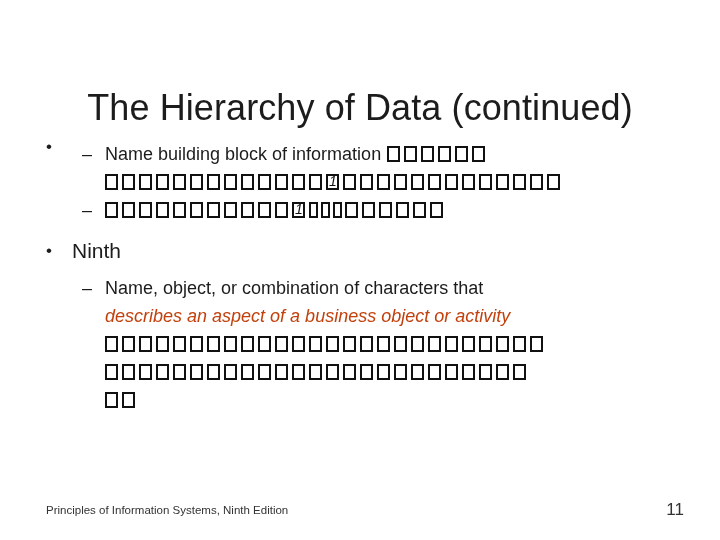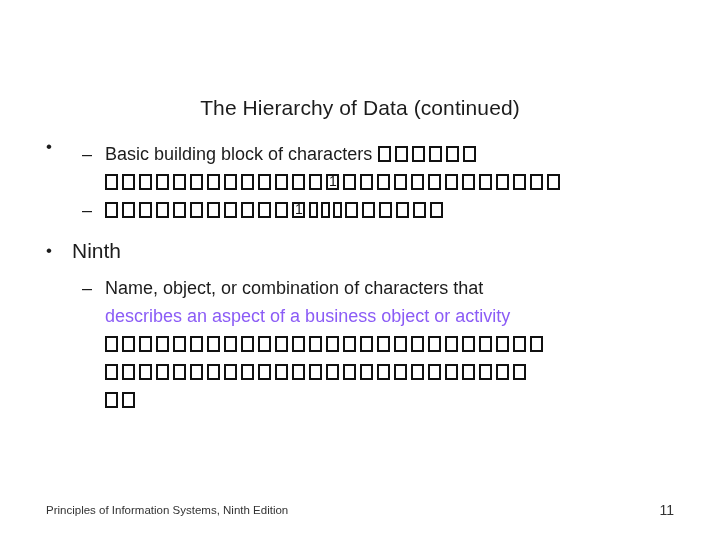--- a/index.html
+++ b/index.html
@@ -24,21 +24,21 @@
     box-sizing: border-box;
   }
 
   
   .slide-title {
     position: absolute;
     left: 0;
     top: 55px;
     width: 720px;
     text-align: center;
-    font-size: 21px;
+    font-size: 36px;
     line-height: 34px;
     font-weight: normal;
     color: #1c1c1c;
     letter-spacing: 0.1px;
     white-space: nowrap;
     margin-top: 36px;
   }
 
   
   .body-block {
@@ -85,22 +85,23 @@
     line-height: 28px;
     color: #1c1c1c;
   }
 
   
   .lvl2cont {
     position: relative;
     padding-left: 105px;
     font-size: 18px;
     line-height: 28px;
-    color: #8b5cf6;
-    white-space: nowrap;
+    color: #c2410c;
+    white-space: nowrap;
+    font-style: italic;
   }
 
   .sp-sm { height: 8px; }
   .sp-md { height: 12px; }
 
   
   .tofu-run {
     display: inline;
     white-space: nowrap;
     letter-spacing: 0;
@@ -147,23 +148,23 @@
     position: absolute;
     left: 46px;
     top: 8px;
     font-size: 11.5px;
     line-height: 16px;
     color: #333333;
     white-space: nowrap;
   }
   .footer-page {
     position: absolute;
-    right: 46px;
+    right: 36px;
     top: 8px;
-    font-size: 14px;
+    font-size: 17px;
     line-height: 16px;
     color: #333333;
     text-align: right;
   }
 </style>
 </head>
 <body>
 
 <div class="slide">
 
@@ -172,21 +173,21 @@
   <div class="body-block">
 
     <div class="lvl1">
       <span class="marker">•</span>
     </div>
 
     <div class="sp-sm"></div>
 
     <div class="lvl2">
       <span class="marker">–</span>
-      <span>Basic building block of characters</span><span class="tofu-run tofu-lead"><span class="tofu"></span><span class="tofu"></span><span class="tofu"></span><span class="tofu"></span><span class="tofu"></span><span class="tofu"></span></span>
+      <span>Name building block of information</span><span class="tofu-run tofu-lead"><span class="tofu"></span><span class="tofu"></span><span class="tofu"></span><span class="tofu"></span><span class="tofu"></span><span class="tofu"></span></span>
     </div>
 
     <div class="lvl2cont">
       <span class="tofu-run"><span class="tofu"></span><span class="tofu"></span><span class="tofu"></span><span class="tofu"></span><span class="tofu"></span><span class="tofu"></span><span class="tofu"></span><span class="tofu"></span><span class="tofu"></span><span class="tofu"></span><span class="tofu"></span><span class="tofu"></span><span class="tofu"></span><span class="tofu digit"></span><span class="tofu"></span><span class="tofu"></span><span class="tofu"></span><span class="tofu"></span><span class="tofu"></span><span class="tofu"></span><span class="tofu"></span><span class="tofu"></span><span class="tofu"></span><span class="tofu"></span><span class="tofu"></span><span class="tofu"></span><span class="tofu"></span></span>
     </div>
 
     <div class="lvl2">
       <span class="marker">–</span>
     </div>
 

